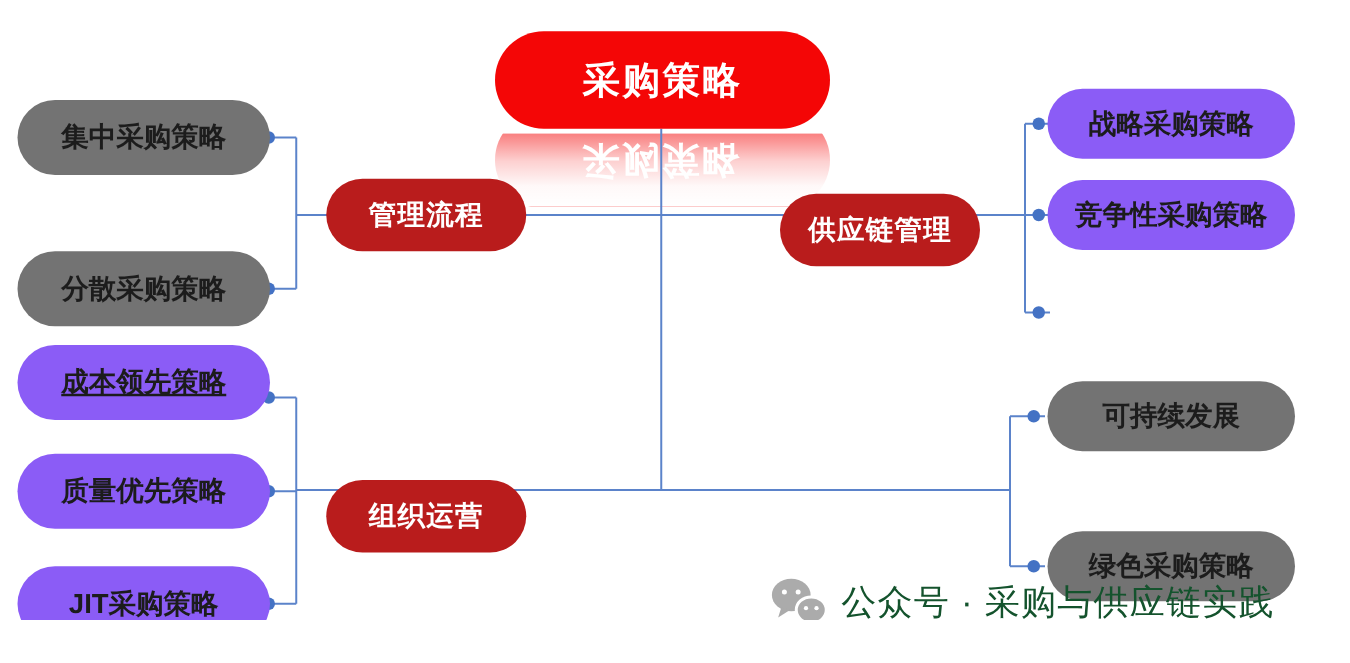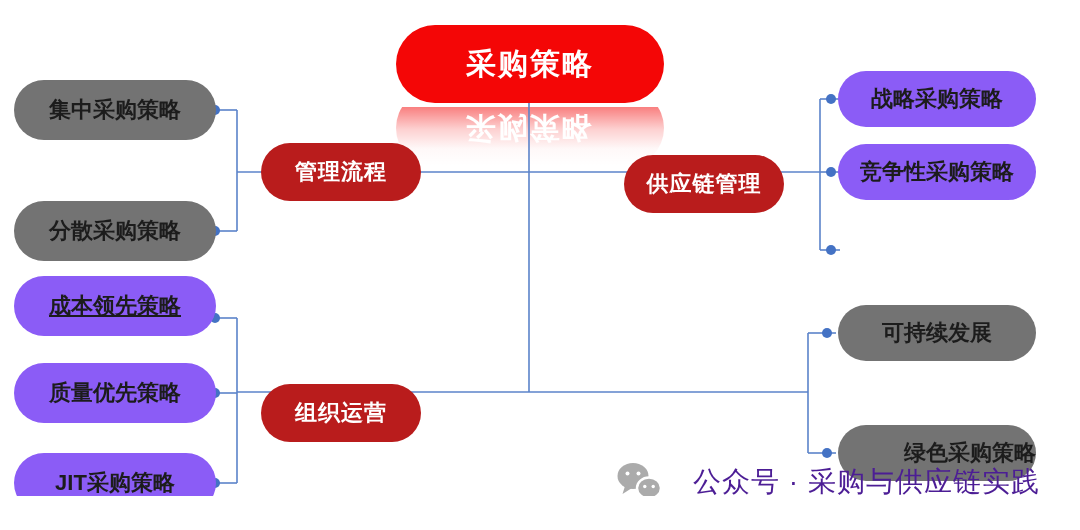--- a/index.html
+++ b/index.html
@@ -104,37 +104,36 @@
   .child-centralized   { top: 80px; }
   .child-decentralized { top: 201px; text-align: center; }
   .child-cost          { top: 276px; text-decoration: underline; }
   .child-quality       { top: 363px; }
   .child-jit           { top: 453px; }
 
   .child-strategic     { top: 71px; }
   .child-competitive   { top: 144px; }
   .child-diversified   { top: 222px; }
   .child-global        { top: 305px; }
-  .child-green         { top: 425px; justify-content: flex-end; }
+  .child-green         { top: 425px; }
 
   
   .watermark {
     position: absolute;
     left: 616px; top: 462px;
     display: flex;
     align-items: center;
     gap: 10px;
     z-index: 5;
   }
   .watermark .wm-text {
-    color: #4c1d95;
+    color: #14532d;
     font-size: 28px;
     letter-spacing: 1px;
     white-space: nowrap;
-    margin-left: 20px;
   }
   .watermark .wm-icon { width: 47px; height: 40px; }
 </style>
 </head>
 <body>
 
 <div class="canvas">
 
   <svg class="connector-svg" viewBox="0 0 1080 530" xmlns="http://www.w3.org/2000/svg">
     <g stroke="#5b83ca" stroke-width="1.6" fill="none">

